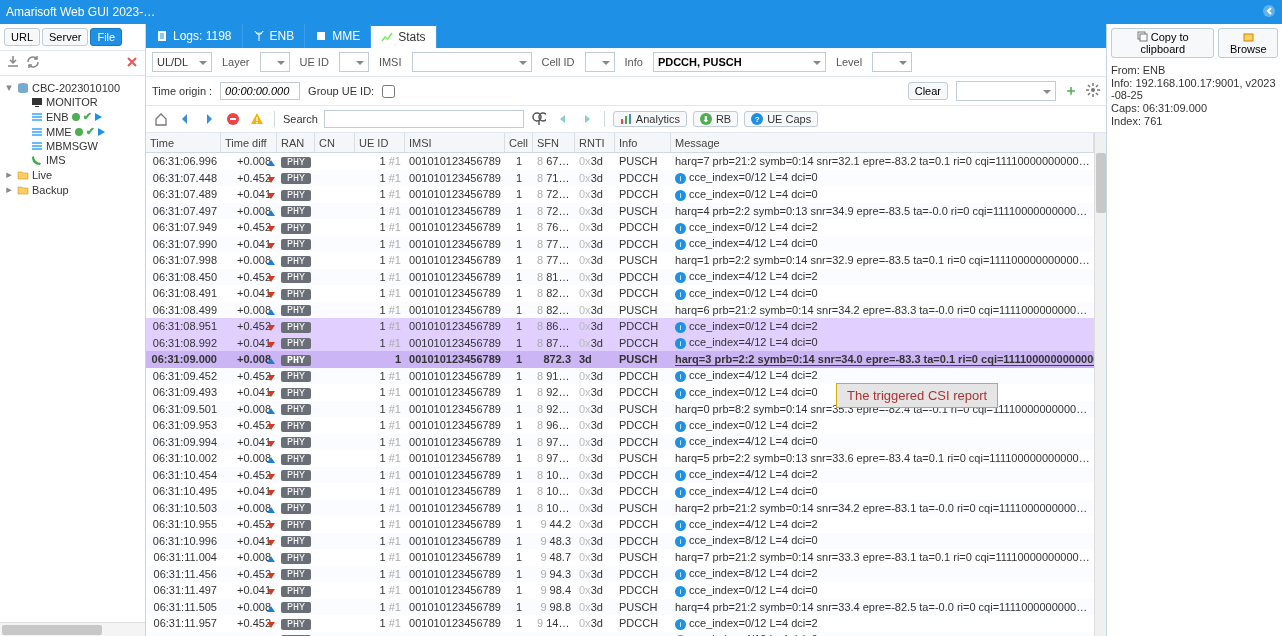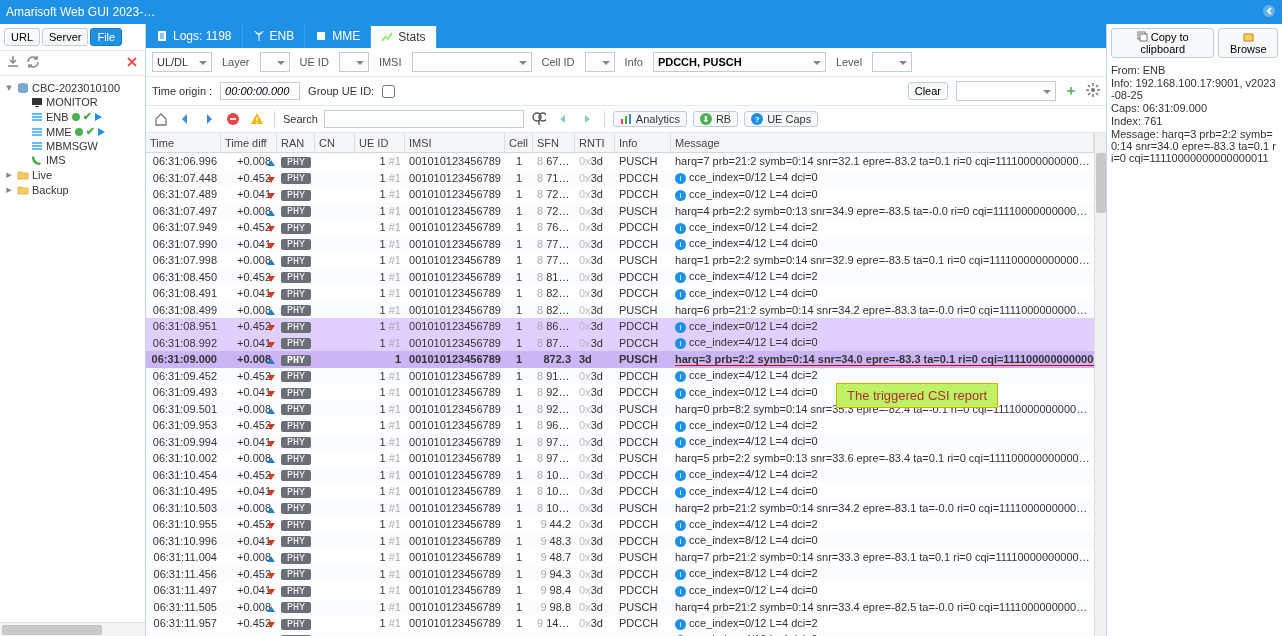--- a/index.html
+++ b/index.html
@@ -54,21 +54,21 @@
 .row.sel { background:#cbb5f5 !important; font-weight:bold; }
 .cell { padding:0 4px; white-space:nowrap; overflow:hidden; text-overflow:ellipsis; }
 .c-time{width:75px; text-align:right;} .c-tdiff{width:56px; text-align:right; position:relative; padding-right:6px;}
 .c-ran{width:38px;} .c-cn{width:40px;} .c-ueid{width:50px; text-align:right;} .c-imsi{width:100px; text-align:center;}
 .c-cell{width:28px; text-align:center;} .c-sfn{width:42px; text-align:right;} .c-rnti{width:40px;} .c-info{width:56px;} .c-msg{flex:1;}
 .phy-badge{ background:#6a6f77; color:#fff; padding:0 6px; border-radius:2px; font-size:10px; display:inline-block;font-family:Liberation Mono, monospace; }
 .dir-up{ width:0;height:0;border-left:4px solid transparent;border-right:4px solid transparent;border-bottom:6px solid #1e7fd6; display:inline-block; position:absolute; right:2px; top:5px;}
 .dir-dn{ width:0;height:0;border-left:4px solid transparent;border-right:4px solid transparent;border-top:6px solid #d63a1e; display:inline-block; position:absolute; right:2px; top:5px;}
 .ox { color:#bbb; } .ox b{color:#333; font-weight:normal;}
 .info-i { width:11px;height:11px;border-radius:50%;background:#1e90e5;color:#fff;font-size:8px;display:inline-flex;align-items:center;justify-content:center;margin-right:3px;}
-.callout { position:absolute; background:#bef264; border:1px solid #d4af00; padding:4px 10px; font-size:13px; color:#a33; z-index:5; }
+.callout { position:absolute; background:#e5e5e5; border:1px solid #d4af00; padding:4px 10px; font-size:13px; color:#a33; z-index:5; }
 .underline-red { border-bottom:1px solid #d00; display:inline-block; }
 
 .rightpane { width:175px; padding:4px; font-size:11px; display:flex; flex-direction:column; }
 .right-toolbar { display:flex; gap:4px; margin-bottom:6px; }
 .detail-line { margin-bottom:1px; word-break:break-all; }
 .vscroll { width:12px; background:#f0f0f0; border-left:1px solid #ddd; position:relative;}
 .vscroll .vthumb{ position:absolute; left:1px; top:20px; width:10px; height:60px; background:#c8c8c8; border-radius:2px;}
 </style>
 </head>
 <body>
@@ -734,16 +734,15 @@
           </svg> <span>Copy to clipboard</span></button>
       <button class="btn"><svg width="11" height="11" style="vertical-align:-1px">
             <rect x="1" y="3" width="9" height="7" fill="#fc6" stroke="#c80"></rect>
           </svg> <span>Browse</span></button>
     </div>
     <div id="detail">
         <div class="detail-line">From: ENB</div>
         <div class="detail-line">Info: 192.168.100.17:9001, v2023-08-25</div>
         <div class="detail-line">Caps: 06:31:09.000</div>
         <div class="detail-line">Index: 761</div>
-        <div class="detail-line">Message: harq=3 prb=2:2 symb=0:14 snr=34.0 epre=-83.3 ta=0.1 ri=0 cqi=11110000000000000011</div>
       </div>
   </div>
 </div>
 
 </body></html>

